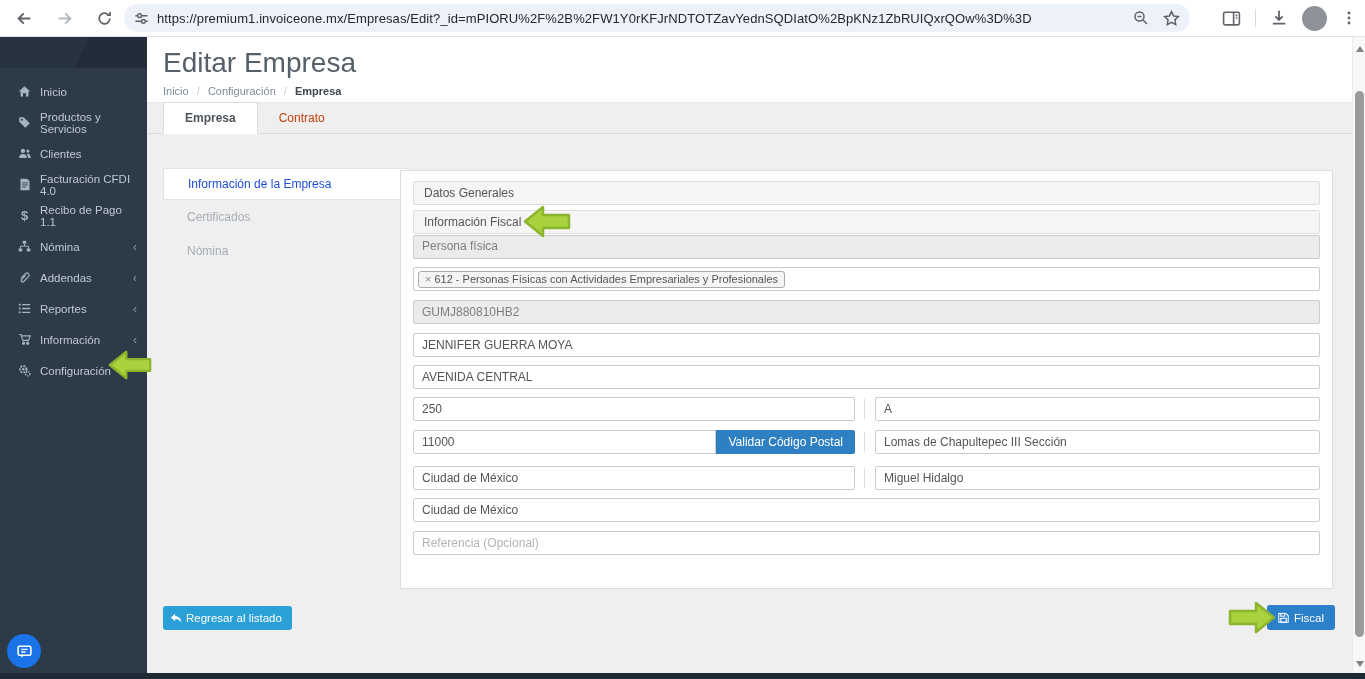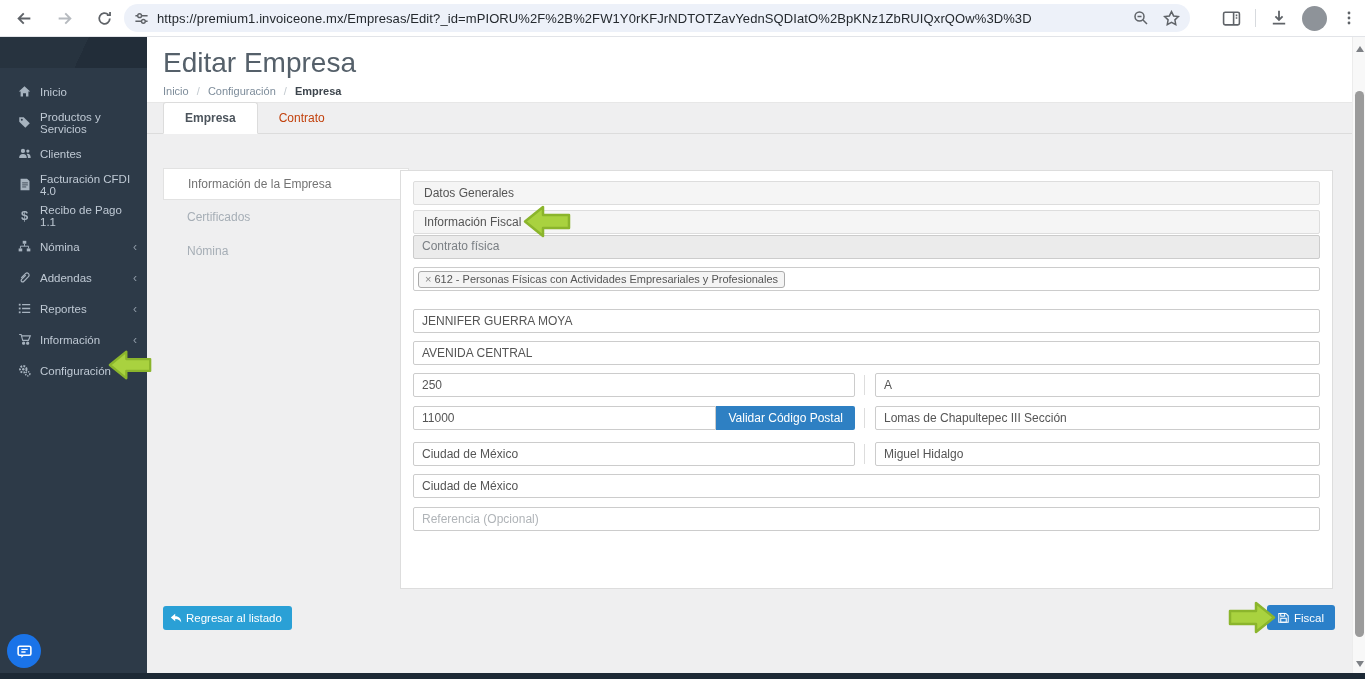--- a/index.html
+++ b/index.html
@@ -47,21 +47,21 @@
   .breadcrumb .bc-current { color:#3d454d; font-weight:bold; }
   .tab-strip { position:absolute; left:0; top:66px; right:0; height:31px;
     border-bottom:1px solid #dcdcdc; padding-left:16px; display:flex; align-items:flex-end; }
   .tab { font-size:12px; padding:8px 21px; cursor:pointer; }
   .tab.active { background:#fff; border:1px solid #dcdcdc; border-bottom:1px solid #fff;
     border-radius:3px 3px 0 0; margin-bottom:-1px; color:#4c545c; font-weight:bold; }
   .tab.inactive { color:#c2410c;margin-top:44px; }
   
   .subnav { position:absolute; left:16px; top:131px; width:246px; }
   .subnav-item { font-size:12px; color:#a6aeb6; padding:10px 10px 10px 24px; cursor:pointer; }
-  .subnav-item.active { background:#fff; border:1px solid #e2e2e2; color:#737373;
+  .subnav-item.active { background:#fff; border:1px solid #e2e2e2; color:#1d4ed8;
     padding:8px 10px 8px 24px; }
   
   .panel { position:absolute; left:253px; top:133px; width:933px; height:419px;
     background:#fff; border:1px solid #ddd; padding:10px 12px; }
   .section-bar { height:24px; background:#f5f5f5; border:1px solid #ddd; border-radius:2px;
     font-size:12px; color:#555; padding:4px 10px; cursor:pointer; }
   .inp, .inp-like { width:100%; height:24px; border:1px solid #ccc; border-radius:2px;
     font-size:12px; color:#555; padding:3px 8px; background:#fff;
     font-family:"Liberation Sans", sans-serif; display:block; }
   .inp::placeholder { color:#b0b4b8; }
@@ -303,29 +303,30 @@
     <div class="subnav-item active">Información de la Empresa</div>
     <div class="subnav-item">Certificados</div>
     <div class="subnav-item">Nómina</div>
   </div>
 
   <div class="panel">
     <div class="section-bar">Datos Generales</div>
     <div class="gap5"></div>
     <div class="section-bar">Información Fiscal</div>
     <div class="gap1"></div>
-    <div class="inp-like disabled">Contrato física</div>
+    <div class="inp-like disabled">Persona física</div>
     <div class="gap8"></div>
     <div class="inp-like chipbox">
       <span class="chip">
         <span class="chip-x">×</span>
         <span>612 - Personas Físicas con Actividades Empresariales y Profesionales</span>
       </span>
     </div>
     <div class="gap9"></div>
+    <input class="inp disabled" value="GUMJ880810HB2" style="">
     <div class="gap9"></div>
     <input class="inp" value="JENNIFER GUERRA MOYA" style="">
     <div class="gap8"></div>
     <input class="inp" value="AVENIDA CENTRAL" style="">
     <div class="gap8"></div>
     <div class="form-row">
       <div class="col-l">
           <input class="inp" value="250" style="">
         </div>
       <div class="col-r">

